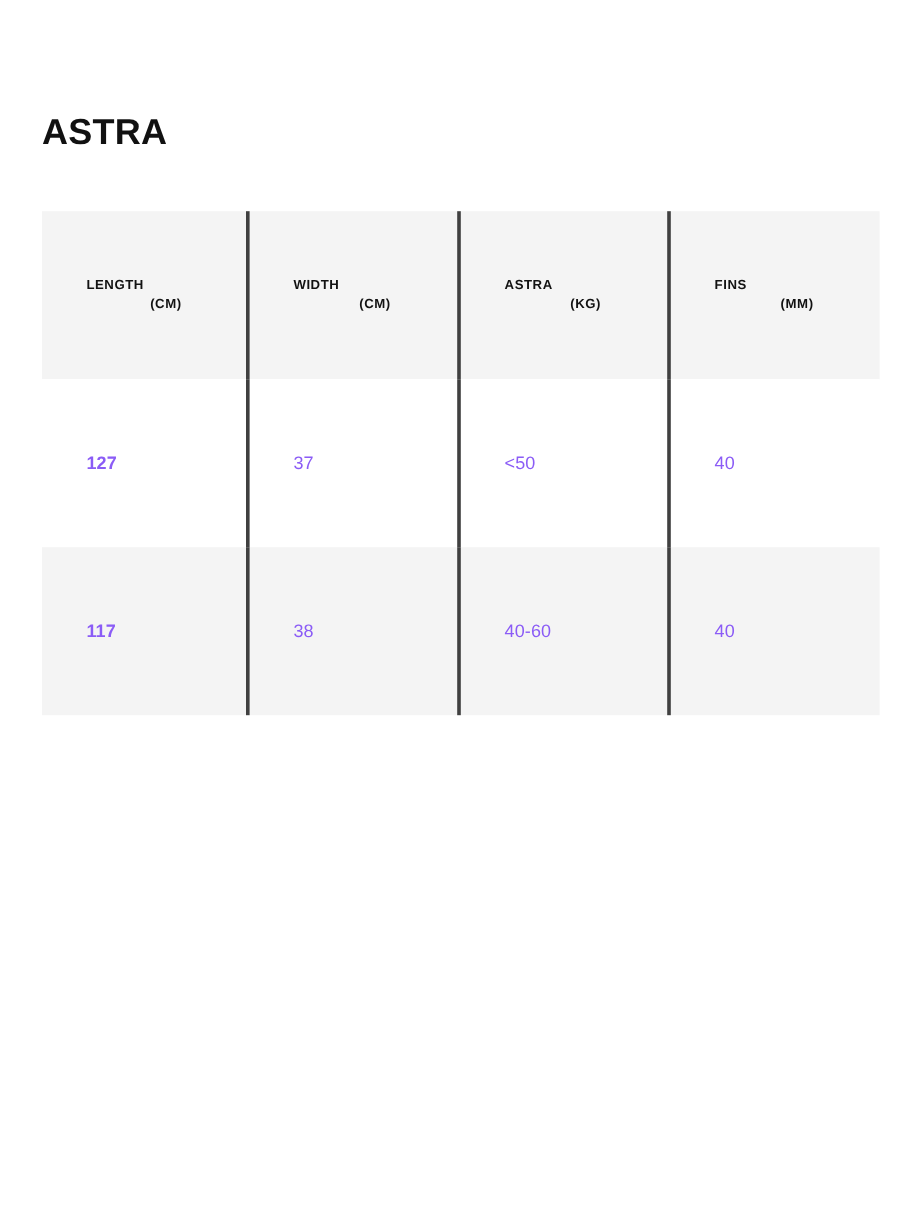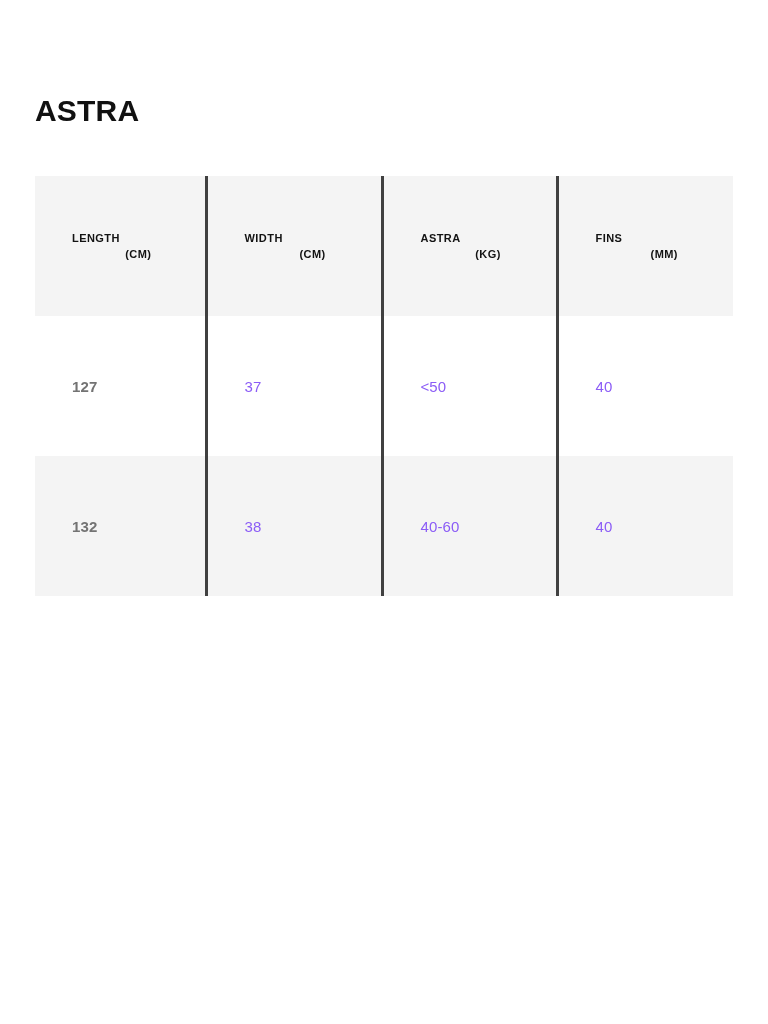--- a/index.html
+++ b/index.html
@@ -92,21 +92,21 @@
   }
 
   .size-table td {
     font-size: 15px;
     font-weight: 400;
     color: #8b5cf6;
     letter-spacing: 0.1px;
   }
   .size-table td.lead {
     font-weight: 700;
-    color: #737373;
+    color: #8b5cf6;
   }
 </style>
 </head>
 <body>
 
 <div class="page">
 
   <div class="title">ASTRA</div>
 
   <table class="size-table">
@@ -139,21 +139,21 @@
     </thead>
 
     <tbody>
       <tr class="row-light">
         <td class="lead">127</td>
         <td>37</td>
         <td>&lt;50</td>
         <td>40</td>
       </tr>
       <tr class="row-shaded">
-        <td class="lead">132</td>
+        <td class="lead">117</td>
         <td>38</td>
         <td>40-60</td>
         <td>40</td>
       </tr>
     </tbody>
   </table>
 
 </div>
 
 </body></html>

